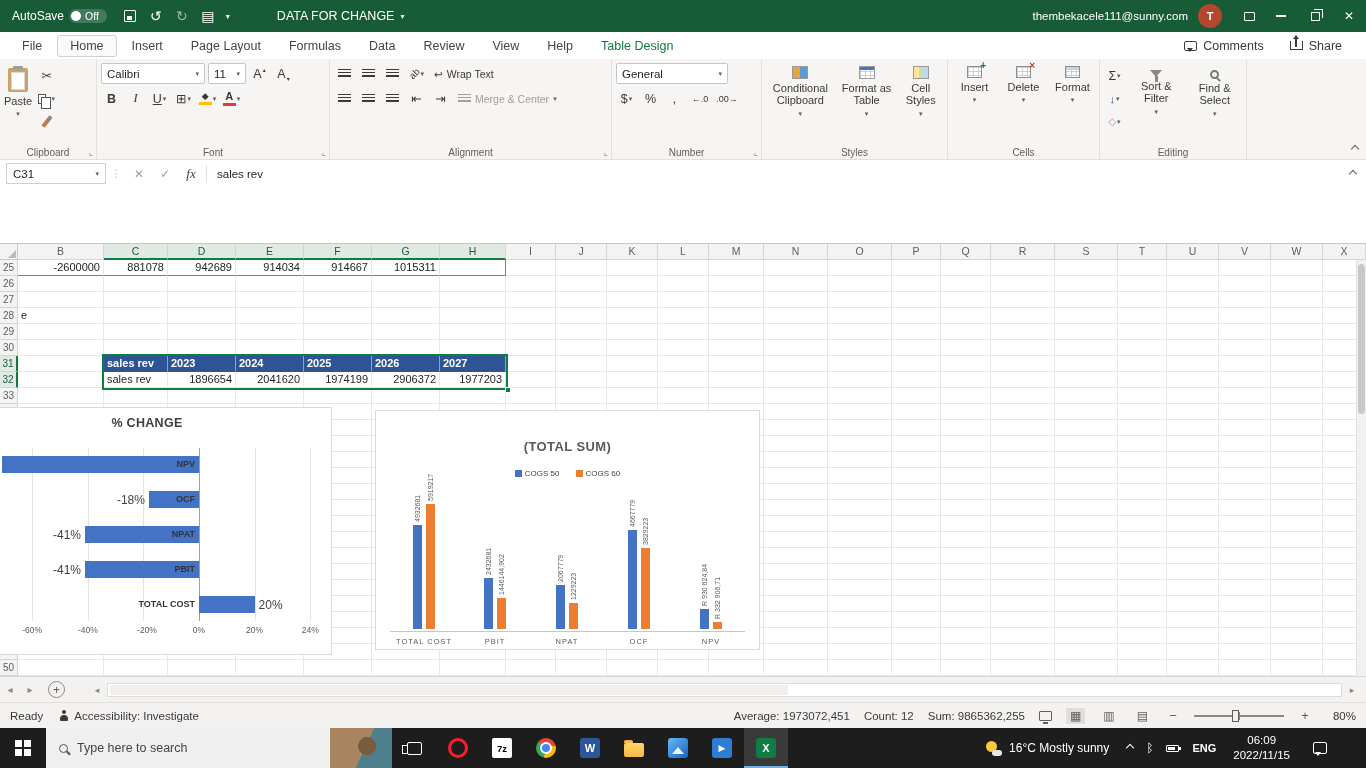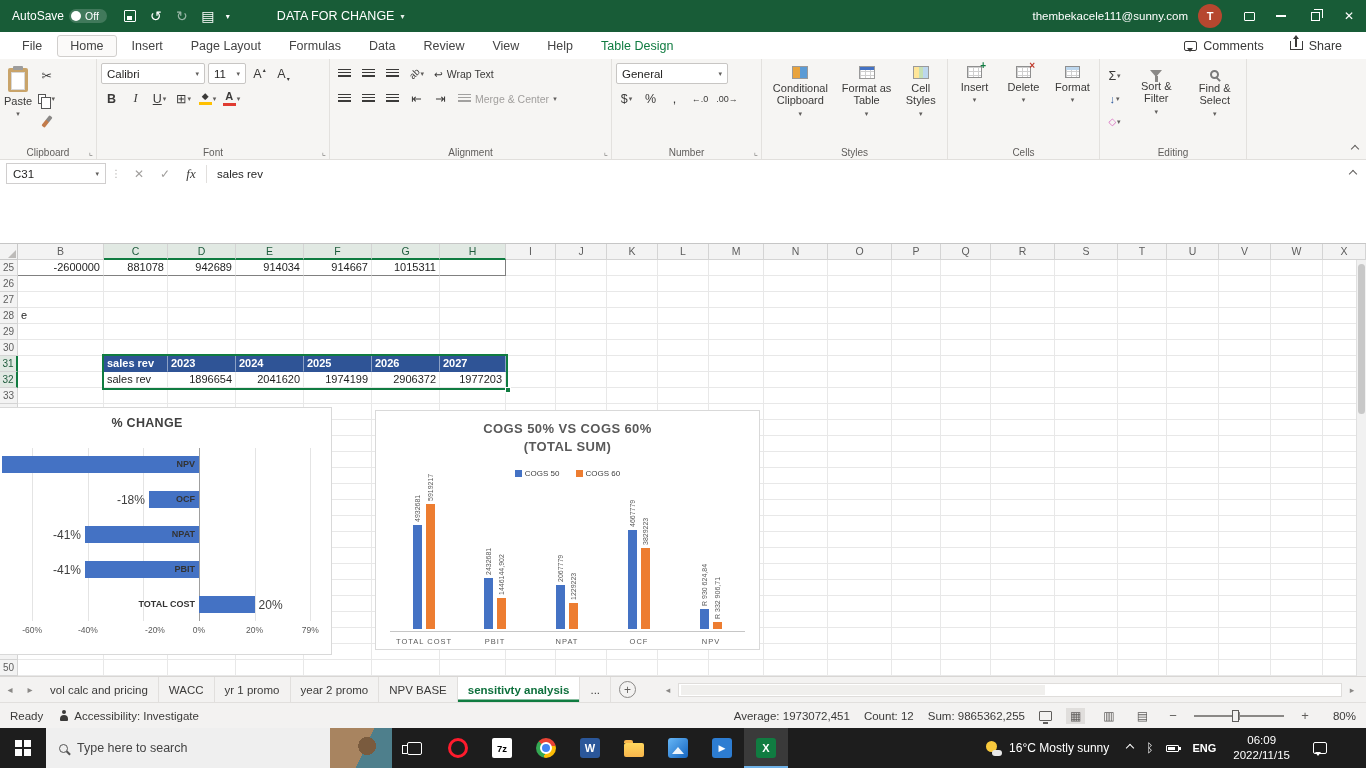--- a/index.html
+++ b/index.html
@@ -1206,44 +1206,43 @@
       <div class="vscroll">
         <div class="vsthumb"></div>
       </div>
       <div class="chart chart1">
         <div class="c1title">% CHANGE</div>
         <div class="c1grid" style="left: 45.2px;"></div>
         <div class="c1tick" style="left: 25.2px;">-60%</div>
         <div class="c1grid" style="left: 100.8px;"></div>
         <div class="c1tick" style="left: 80.8px;">-40%</div>
         <div class="c1grid" style="left: 156.4px;"></div>
-        <div class="c1tick" style="left: 148px;">-20%</div>
+        <div class="c1tick" style="left: 140px;">-20%</div>
         <div class="c1grid zero" style="left: 212px;"></div>
         <div class="c1tick" style="left: 192px;">0%</div>
         <div class="c1grid" style="left: 267.6px;"></div>
         <div class="c1tick" style="left: 247.6px;">20%</div>
         <div class="c1grid" style="left: 323.2px;"></div>
-        <div class="c1tick" style="left: 303.2px;">79%</div>
+        <div class="c1tick" style="left: 303.2px;">24%</div>
         <div class="c1bar" style="left: 14.62px; width: 197.38px; top: 48px;"></div>
         <div class="c1cat" style="top: 50px;">NPV</div>
         <div class="c1bar" style="left: 161.96px; width: 50.04px; top: 83px;"></div>
         <div class="c1cat" style="top: 85px;">OCF</div>
         <div class="c1dl" style="top: 86px; left: 117.96px; width: 40px; text-align: right;">-18%</div>
         <div class="c1bar" style="left: 98.02px; width: 113.98px; top: 118px;"></div>
         <div class="c1cat" style="top: 120px;">NPAT</div>
         <div class="c1dl" style="top: 121px; left: 54.02px; width: 40px; text-align: right;">-41%</div>
         <div class="c1bar" style="left: 98.02px; width: 113.98px; top: 153px;"></div>
         <div class="c1cat" style="top: 155px;">PBIT</div>
         <div class="c1dl" style="top: 156px; left: 54.02px; width: 40px; text-align: right;">-41%</div>
         <div class="c1bar" style="left: 212px; width: 55.6px; top: 188px;"></div>
         <div class="c1cat" style="top: 190px;">TOTAL COST</div>
         <div class="c1dl" style="top: 191px; left: 271.6px;">20%</div>
       </div>
       <div class="chart chart2">
-        <div class="c2title">COGS 50% VS COGS 60%</div>
         <div class="c2title c2sub">(TOTAL SUM)</div>
         <div class="c2legend">
           <span class="lgit">
             <span class="sw" style="background: rgb(68, 114, 196);"></span>
             <span>COGS 50</span>
           </span>
           <span class="lgit">
             <span class="sw" style="background: rgb(237, 125, 49);"></span>
             <span>COGS 60</span>
           </span>
@@ -1273,29 +1272,20 @@
         <div class="c2dl" style="left: 332px; bottom: 43px;">R 930 624,84</div>
         <div class="c2bar" style="left: 337px; height: 7px; background: rgb(237, 125, 49);"></div>
         <div class="c2dl" style="left: 345px; bottom: 30px;">R 332 906,71</div>
         <div class="c2cat" style="left: 295px;">NPV</div>
       </div>
     </div>
 
   <div id="sheetbar">
     <span class="stnavbtn">◂</span>
     <span class="stnavbtn">▸</span>
-    <div id="sheettabs">
-        <div class="stab">vol calc and pricing</div>
-        <div class="stab">WACC</div>
-        <div class="stab">yr 1 promo</div>
-        <div class="stab">year 2 promo</div>
-        <div class="stab">NPV BASE</div>
-        <div class="stab active">sensitivty analysis</div>
-        <div class="stab">...</div>
-      </div>
     <span class="plusbtn">+</span>
     <div class="hscroll">
       <span class="hsbtn">◂</span>
       <div class="hstrack">
           <div class="hsthumb"></div>
         </div>
       <span class="hsbtn">▸</span>
     </div>
   </div>
 

